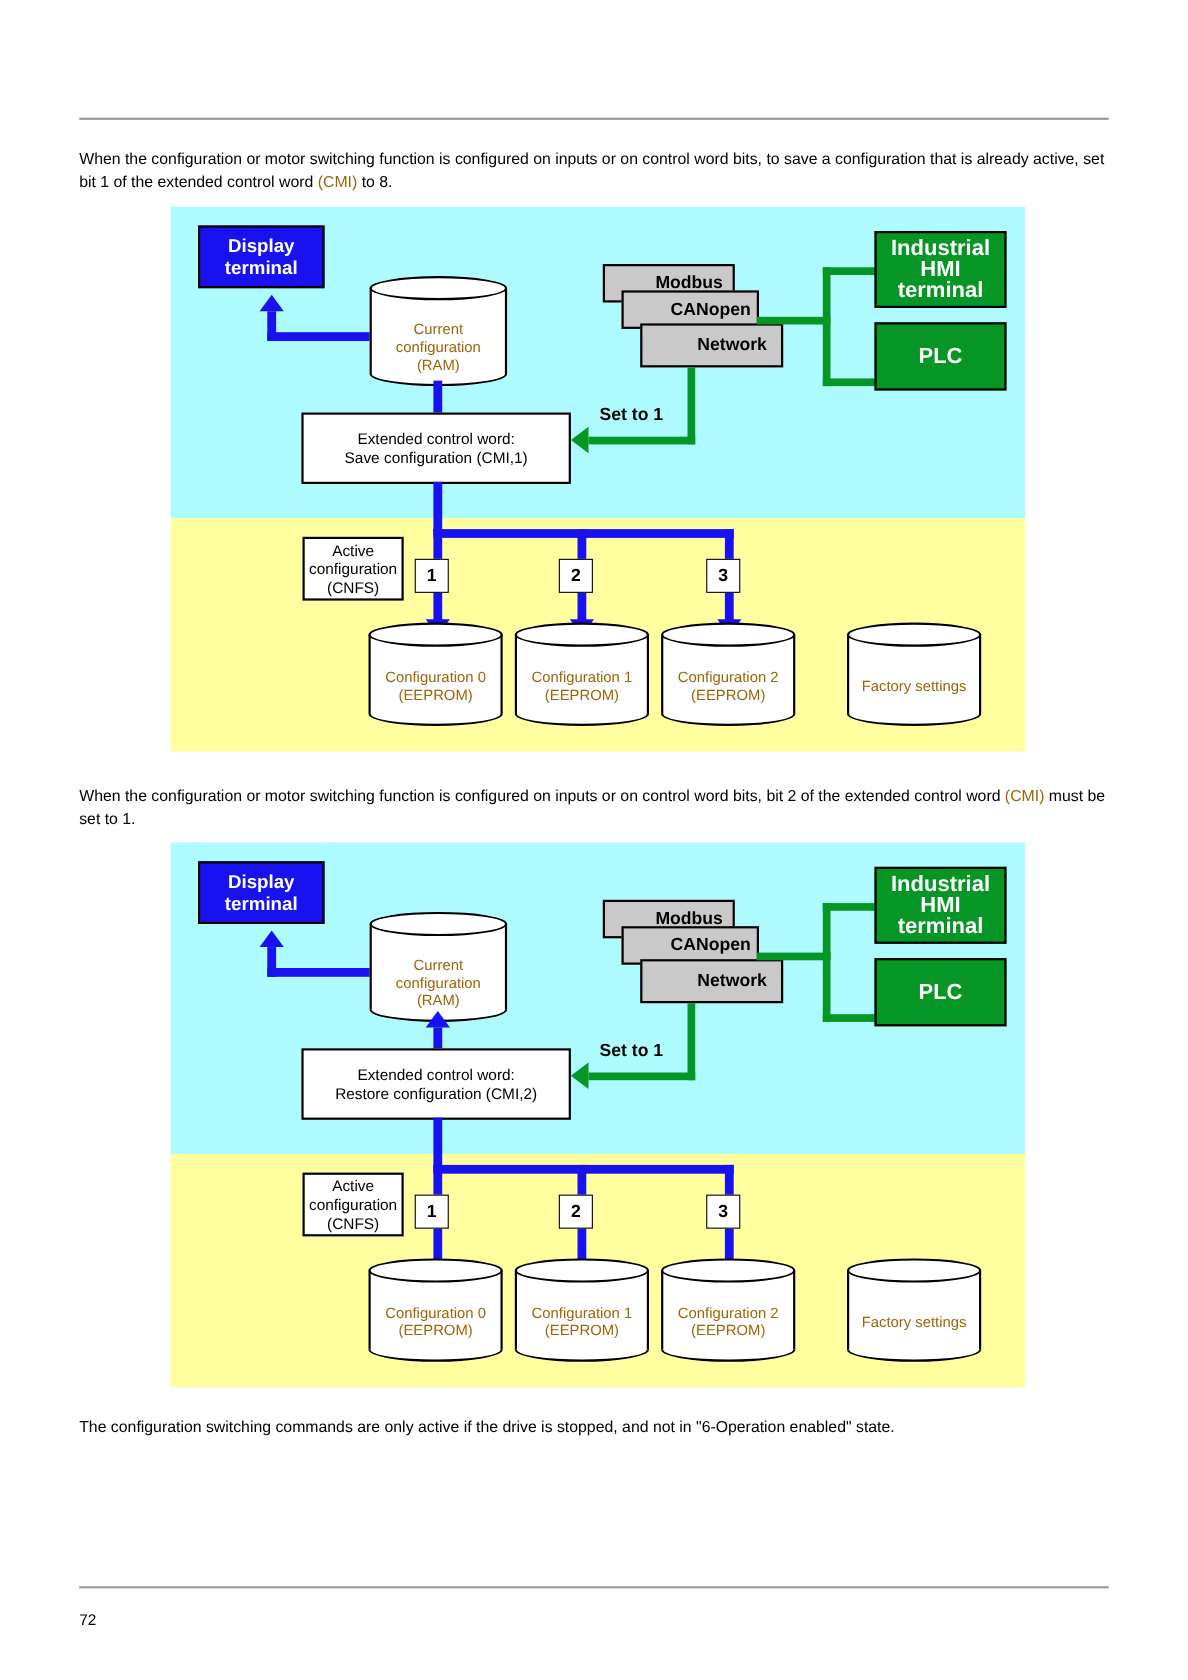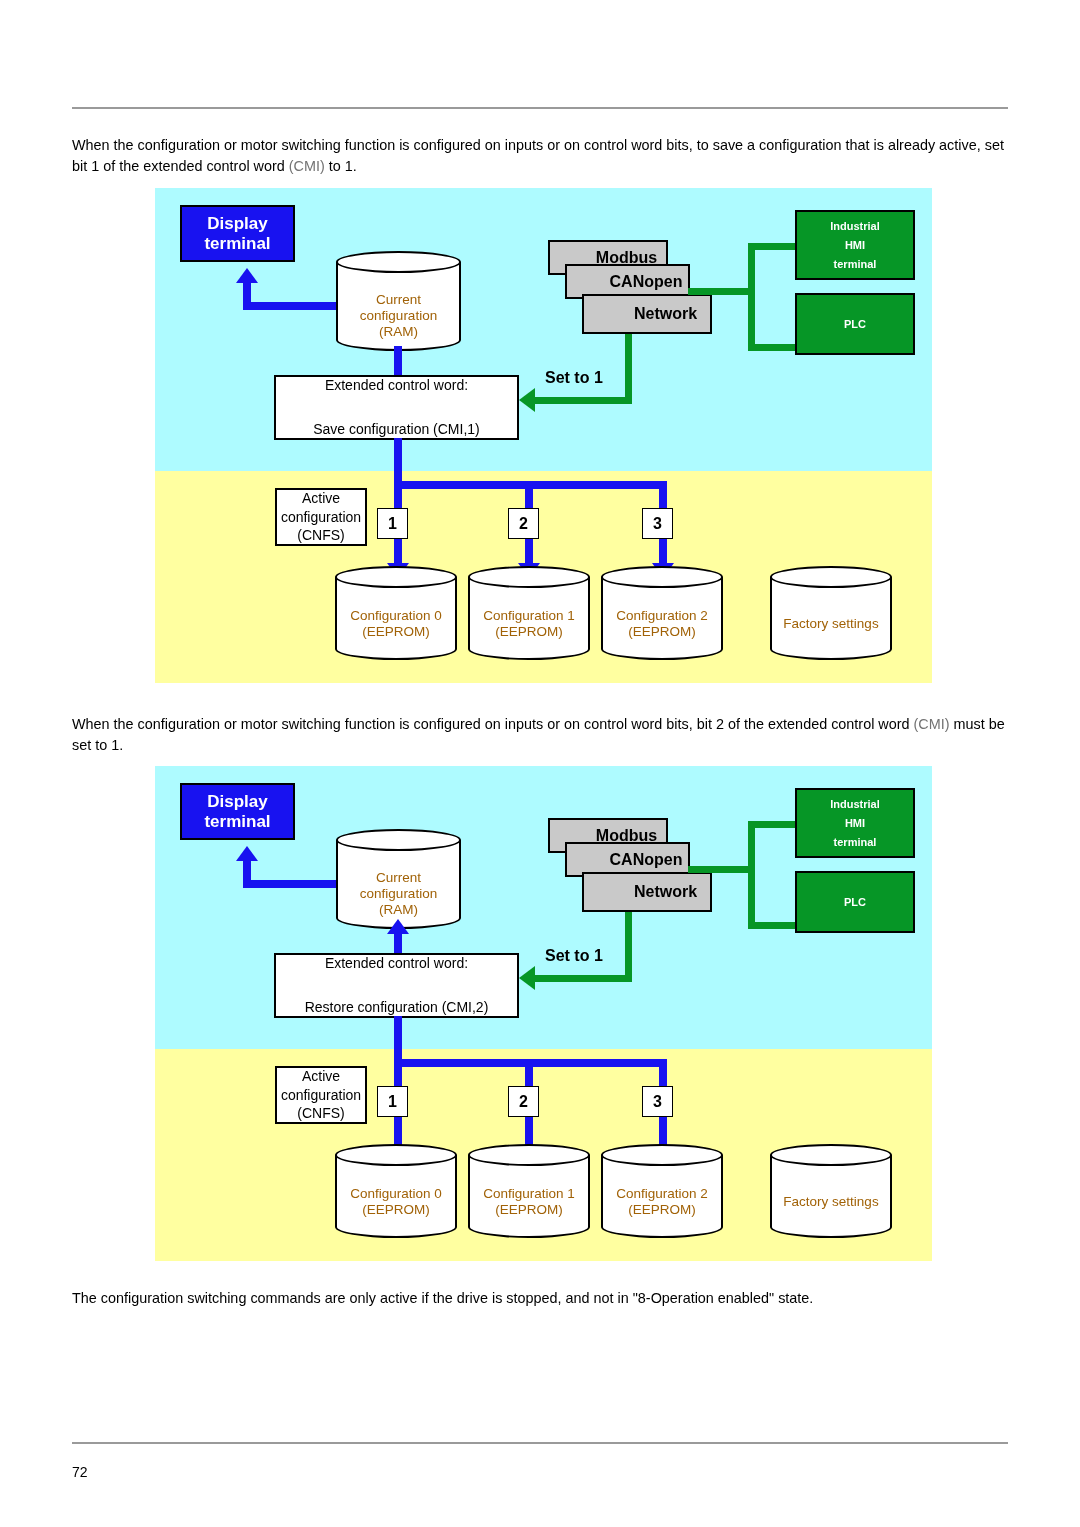--- a/index.html
+++ b/index.html
@@ -23,41 +23,41 @@
     background:#9a9a9a;
   }
 
   
   .para{
     position:absolute;
     font-size:14.4px;line-height:21px;
     width:948px;left:72px;
     text-align:left;
   }
-  .para .hl{color:#737373;margin-top:35px;}
+  .para .hl{color:#a16207;margin-top:35px;}
   #para-1{top:135px;}
   #para-2{top:714px;}
   #para-3{top:1288px;}
 
   
   .diagram{position:absolute;left:155px;width:777px;}
   #diagram-1{top:188px;height:495px;}
   #diagram-2{top:766px;height:495px;}
   .band-top{position:absolute;left:0;top:0;width:100%;height:283px;background:#aefbff;}
   .band-bottom{position:absolute;left:0;top:283px;width:100%;height:212px;background:#ffffa0;}
 
   .layer{position:absolute;left:0;top:0;width:100%;height:100%;}
 
   
   .box{position:absolute;box-sizing:border-box;border:2px solid #000;
        display:flex;align-items:center;justify-content:center;text-align:center;}
   .box-blue{background:#1812f0;color:#fff;font-weight:bold;font-size:17px;line-height:20px;}
-  .box-green{background:#069626;color:#fff;font-weight:bold;font-size:11px;line-height:19px;}
+  .box-green{background:#069626;color:#fff;font-weight:bold;font-size:20px;line-height:19px;}
   .box-gray{background:#c9c9c9;color:#000;font-weight:bold;font-size:16px;padding-left:37px;}
-  .box-white{background:#fff;color:#000;font-size:14px;line-height:17px;justify-content:space-between;}
+  .box-white{background:#fff;color:#000;font-size:14px;line-height:17px;}
   .box-num{background:#fff;color:#000;font-weight:bold;font-size:16px;border:1.5px solid #000;}
 
   
   .cyl{position:absolute;}
   .cyl .body{position:absolute;left:0;top:11px;width:100%;height:calc(100% - 22px);
     background:#fff;border-left:2px solid #000;border-right:2px solid #000;box-sizing:border-box;}
   .cyl .top{position:absolute;left:0;top:0;width:100%;height:22px;
     background:#fff;border:2px solid #000;border-radius:50%;box-sizing:border-box;}
   .cyl .bottom{position:absolute;left:0;bottom:0;width:100%;height:22px;
     background:#fff;border:2px solid #000;border-radius:50%;box-sizing:border-box;
@@ -79,21 +79,21 @@
   .foot-rule{position:absolute;left:72px;top:1442px;width:936px;height:2px;background:#9a9a9a;}
   .page-num{position:absolute;left:72px;top:1464px;font-size:14px;}
 </style>
 </head>
 <body>
 
 <div class="page">
 
   <div class="title-rule"></div>
 
-  <div class="para" id="para-1"><span>When the configuration or motor switching function is configured on inputs or on control word bits, to save a configuration that is already active, set bit 1 of the extended control word </span><span class="hl">(CMI)</span><span> to 1.</span></div>
+  <div class="para" id="para-1"><span>When the configuration or motor switching function is configured on inputs or on control word bits, to save a configuration that is already active, set bit 1 of the extended control word </span><span class="hl">(CMI)</span><span> to 8.</span></div>
 
   <div class="diagram" id="diagram-1">
     <div class="band-top"></div>
     <div class="band-bottom"></div>
 
     <div class="layer">
 
       <div class="box box-blue" style="left:25px;top:17px;width:115px;height:57px;flex-direction:column;">
         <span>Display</span>
         <span>terminal</span>
@@ -343,18 +343,18 @@
         <div class="bottom"></div>
         <div class="top"></div>
         <div class="label" style="top:50px;">
           <div>Factory settings</div>
         </div>
       </div>
 
     </div>
   </div>
 
-  <div class="para" id="para-3">The configuration switching commands are only active if the drive is stopped, and not in "8-Operation enabled" state.</div>
+  <div class="para" id="para-3">The configuration switching commands are only active if the drive is stopped, and not in "6-Operation enabled" state.</div>
 
   <div class="foot-rule"></div>
   <div class="page-num">72</div>
 
 </div>
 
 </body></html>

